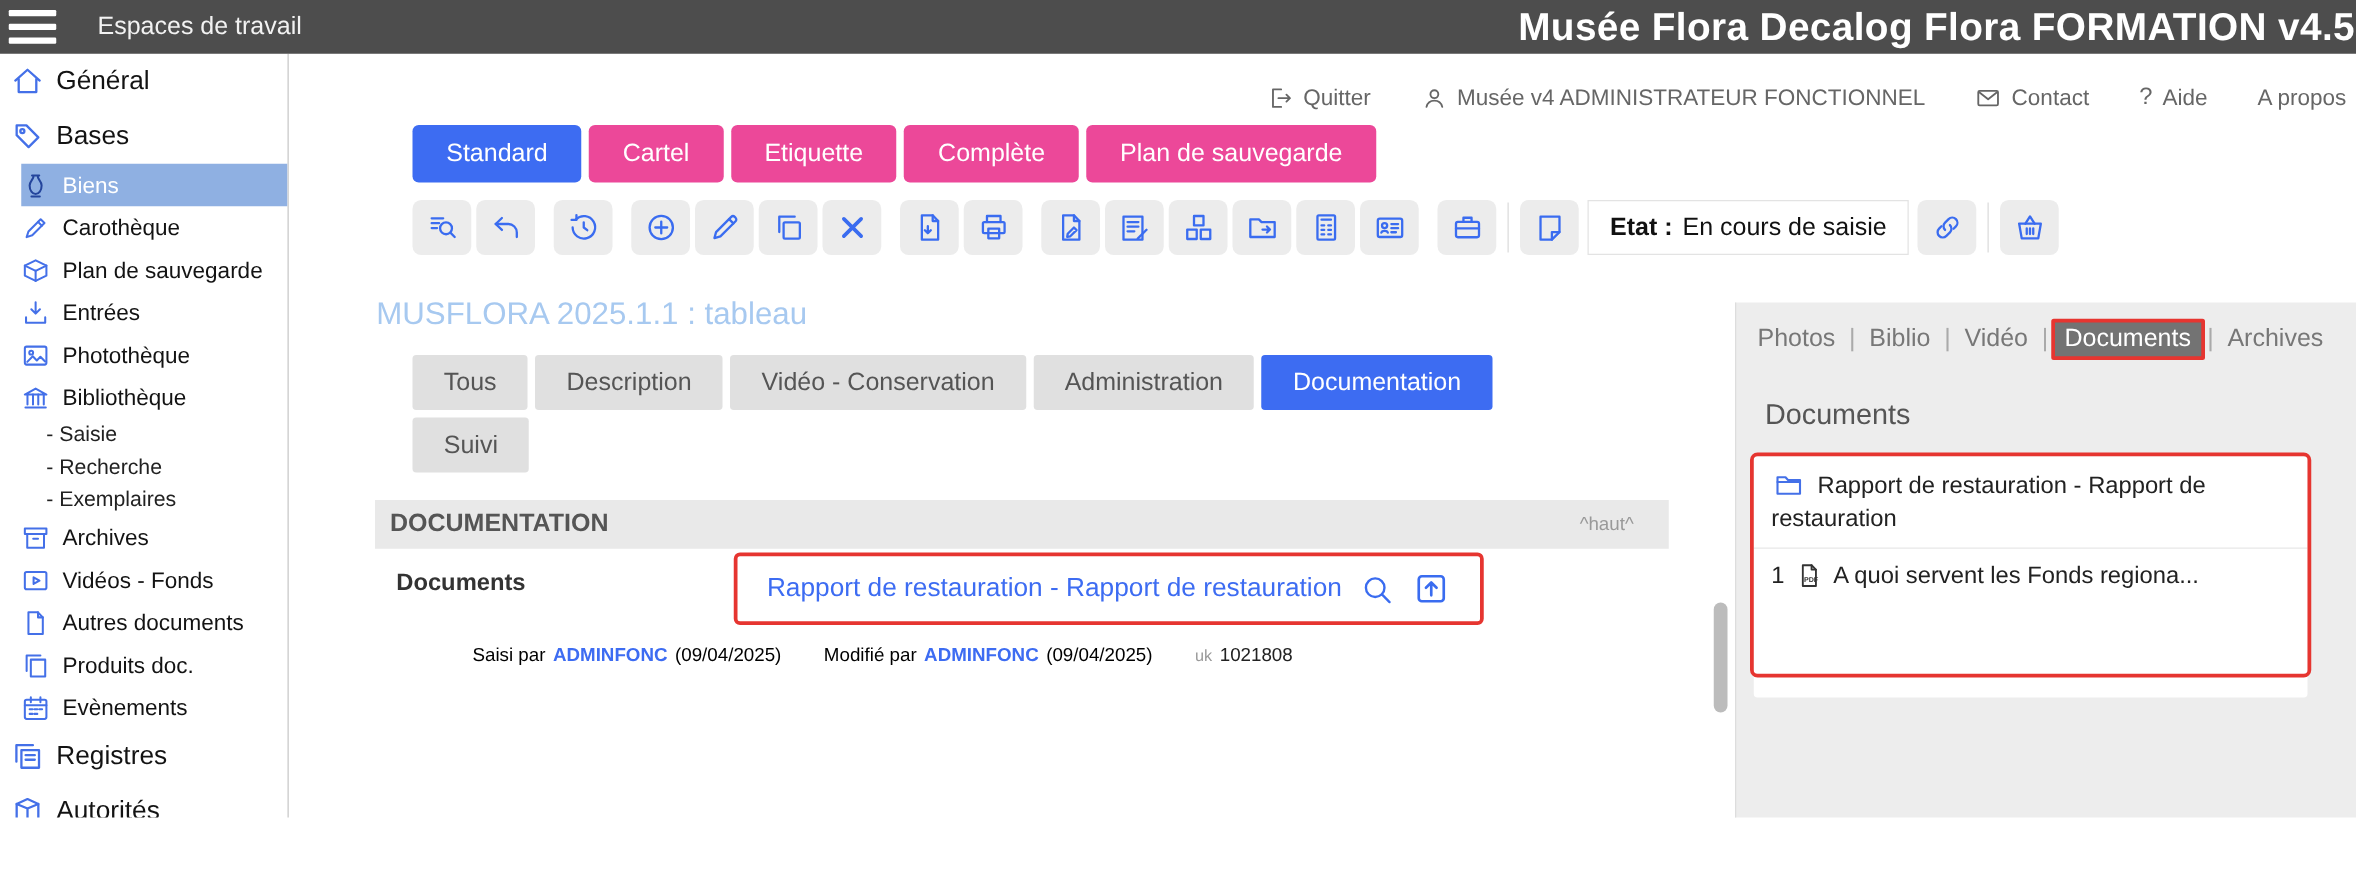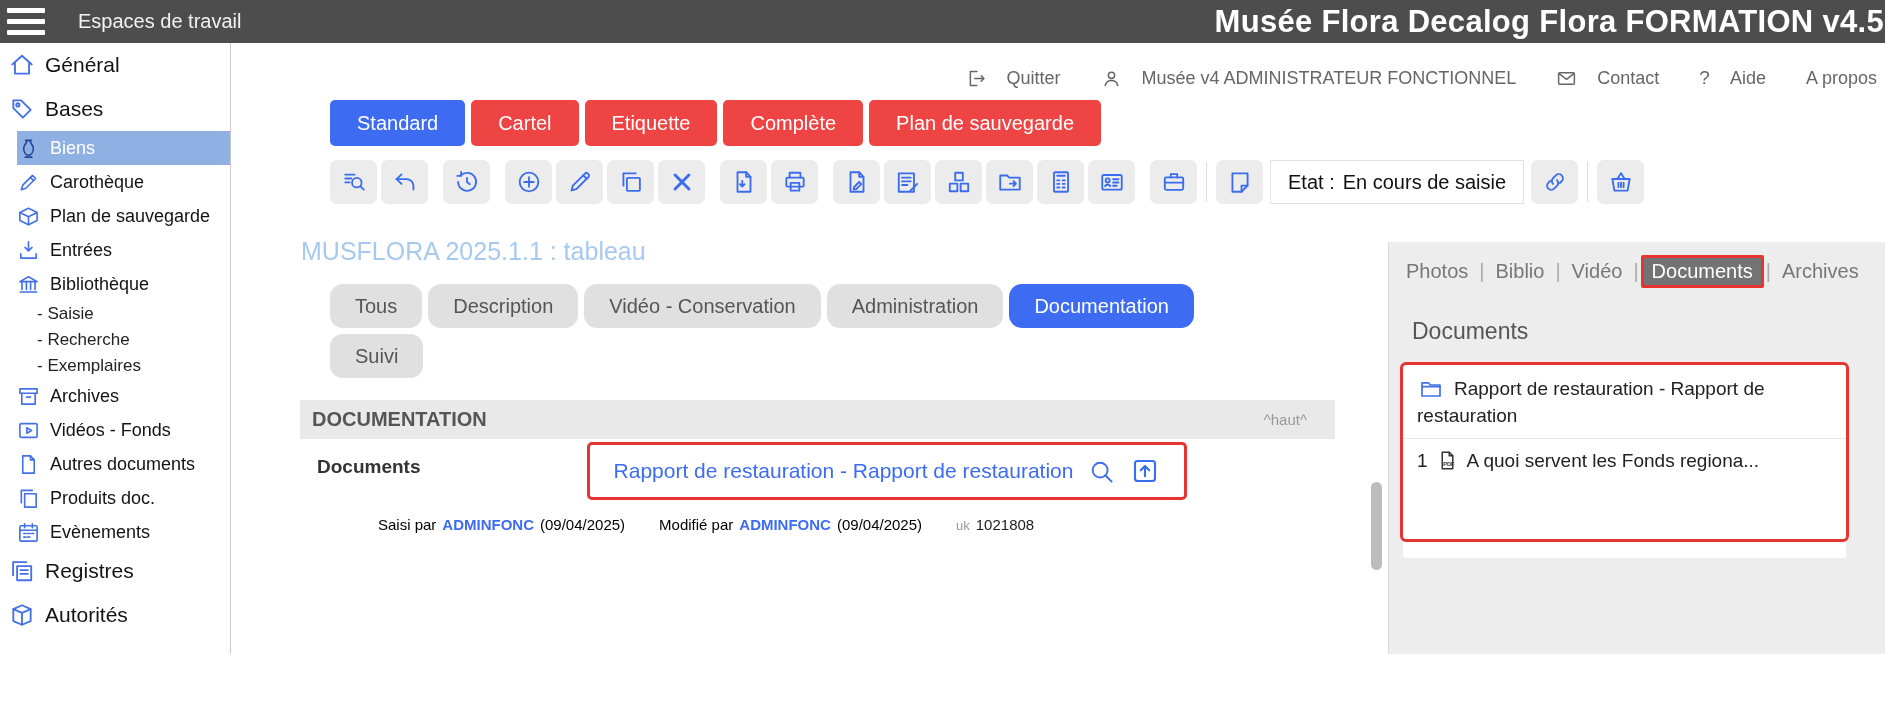--- a/index.html
+++ b/index.html
@@ -28,45 +28,45 @@
   .srow.top svg{width:26px;height:26px}
   .srow.sub svg{width:23px;height:23px}
   .srow.selected{background:#8fb0e2;color:#fff}
   .srow.selected svg{color:#24459c}
   .srow.partial{margin-top:8px}
   .srow.partial svg{color:#3898a8}
 
   
   .session{position:absolute;top:60px;left:250px;right:8px;height:36px;display:flex;
     justify-content:flex-end;align-items:center;gap:40px;color:#666;font-size:18px}
-  .sess-item{display:flex;align-items:flex-end;gap:20px}
+  .sess-item{display:flex;align-items:flex-end;gap:8px}
   .sess-item svg{width:21px;height:21px;color:#666}
   .qmark{font-size:19px;color:#666}
 
   
   .vtabs{position:absolute;top:100px;left:330px;display:flex;gap:6px}
   .vtab{height:46px;display:flex;align-items:center;padding:0 27px;border-radius:5px;
-    background:#ef4444;color:#fff;font-size:20px;white-space:nowrap}
+    background:#ec4899;color:#fff;font-size:20px;white-space:nowrap}
   .vtab.sel{background:#3d6cf2}
 
   
   .toolbar{position:absolute;top:160px;left:330px;display:flex;align-items:center;gap:4px}
   .tbtn{width:47px;height:44px;background:#ececec;border-radius:7px;display:flex;
     align-items:center;justify-content:center;color:#3a6cf0;flex:0 0 auto}
   .tbtn svg{width:26px;height:26px}
   .tgap{width:7px;flex:0 0 auto}
   .tsep{width:1px;height:40px;background:#dcdcdc;margin:0 5px;flex:0 0 auto}
   .state-box{height:44px;background:#fff;border:1px solid #e3e3e3;display:flex;align-items:center;
     padding:0 17px;font-size:20px;color:#111;gap:8px;margin:0 3px;white-space:nowrap}
-  .state-box b{font-weight:normal}
+  .state-box b{font-weight:bold}
 
   
   .rec-title{position:absolute;top:237px;left:301px;font-size:25px;color:#a7c9f0;white-space:nowrap}
   .stabs{position:absolute;top:284px;left:330px;width:905px;display:flex;flex-wrap:wrap;gap:6px}
-  .stab{height:44px;display:flex;align-items:center;padding:0 25px;border-radius:13px;
+  .stab{height:44px;display:flex;align-items:center;padding:0 25px;border-radius:3px;
     background:#e0e0e0;color:#555;font-size:20px;white-space:nowrap}
   .stab.sel{background:#3d6cf2;color:#fff}
 
   .doc-header{position:absolute;top:400px;left:300px;width:1035px;height:39px;background:#e9e9e9;
     display:flex;align-items:center;padding:0 12px}
   .doc-header .t{font-weight:bold;font-size:20px;color:#555}
   .doc-header .haut{margin-left:auto;font-size:15px;color:#999;padding-right:16px}
 
   .docs-label{position:absolute;top:456px;left:317px;font-weight:bold;font-size:19px;color:#333}
   .doc-field{position:absolute;top:442px;left:587px;width:600px;height:58px;border:3px solid #e63530;
@@ -333,20 +333,26 @@
       <span data-interactable="false">Plan de sauvegarde</span>
     </div>
     <div class="srow sub" data-interactable="true">
       <svg class="ic" data-interactable="false">
           <use href="#i-download" xlink:href="#i-download"></use>
         </svg>
       <span data-interactable="false">Entrées</span>
     </div>
     <div class="srow sub" data-interactable="true">
       <svg class="ic" data-interactable="false">
+          <use href="#i-image" xlink:href="#i-image"></use>
+        </svg>
+      <span data-interactable="false">Photothèque</span>
+    </div>
+    <div class="srow sub" data-interactable="true">
+      <svg class="ic" data-interactable="false">
           <use href="#i-bank" xlink:href="#i-bank"></use>
         </svg>
       <span data-interactable="false">Bibliothèque</span>
     </div>
     <div class="srow sub2" data-interactable="true">
       <span data-interactable="false">- Saisie</span>
     </div>
     <div class="srow sub2" data-interactable="true">
       <span data-interactable="false">- Recherche</span>
     </div>

